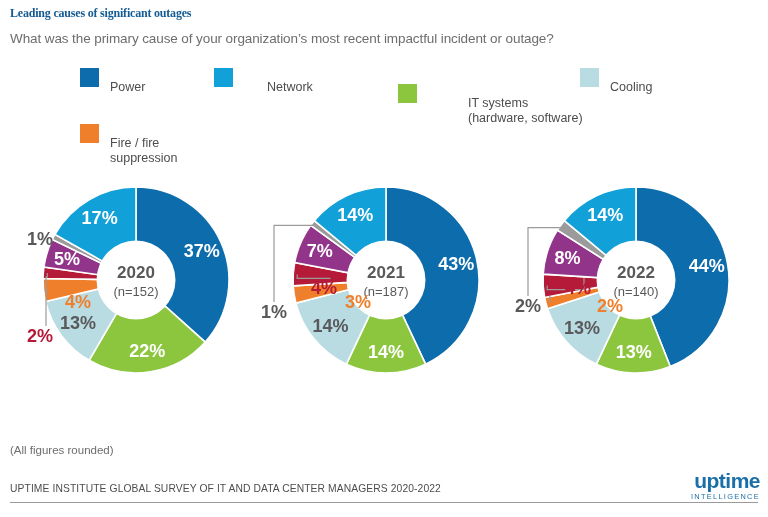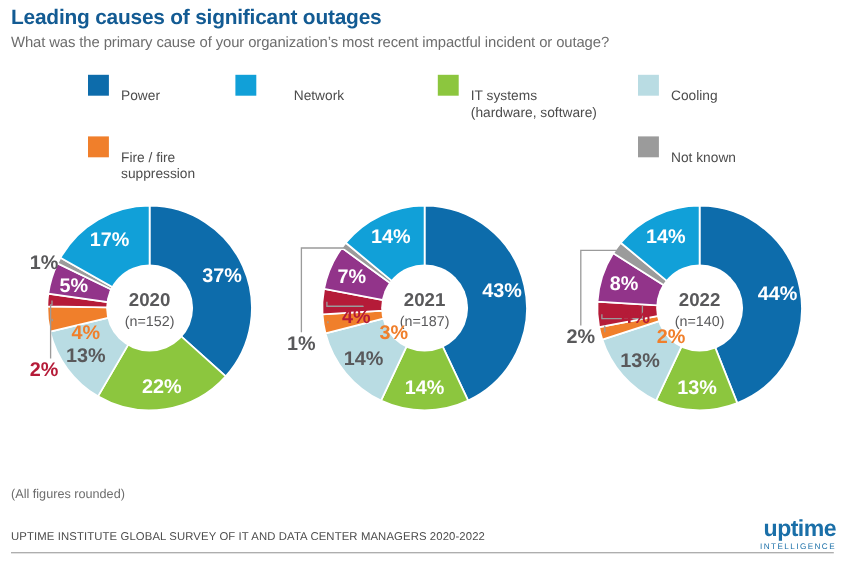--- a/index.html
+++ b/index.html
@@ -14,24 +14,25 @@
     color: #4a4a4a;
     overflow: hidden;
     position: relative;
   }
 
   
   #title {
     position: absolute;
     left: 10px;
     top: 6px;
-    font-size: 19px;
+    font-size: 12px;
     font-weight: bold;
     color: #135b93;
     letter-spacing: -0.2px;
+    font-family: Liberation Serif, serif;
   }
   #subtitle {
     position: absolute;
     left: 10px;
     top: 31px;
     font-size: 13.5px;
     color: #6d6d6d;
     letter-spacing: -0.1px;
   }
 
@@ -153,37 +154,33 @@
 
 <div id="legend">
     <div class="legend-item" style="left: 0px; top: 0px;">
       <span class="legend-swatch" style="background: rgb(13, 108, 171);"></span>
       <span class="legend-label">Power</span>
     </div>
     <div class="legend-item" style="left: 134px; top: 0px; gap: 23px;">
       <span class="legend-swatch" style="background: rgb(17, 160, 216);"></span>
       <span class="legend-label">Network</span>
     </div>
-    <div class="legend-item" style="left: 318px; top: 0px;">
+    <div class="legend-item" style="left: 318px; top: 16px; gap: 40px;">
       <span class="legend-swatch" style="background: rgb(140, 198, 62);"></span>
       <span class="legend-label">IT systems
 (hardware, software)</span>
     </div>
     <div class="legend-item" style="left: 500px; top: 0px;">
       <span class="legend-swatch" style="background: rgb(185, 220, 227);"></span>
       <span class="legend-label">Cooling</span>
     </div>
     <div class="legend-item" style="left: 0px; top: 56px;">
       <span class="legend-swatch" style="background: rgb(240, 127, 43);"></span>
       <span class="legend-label">Fire / fire
 suppression</span>
-    </div>
-    <div class="legend-item" style="left: 500px; top: 56px;">
-      <span class="legend-swatch" style="background: rgb(155, 155, 155);"></span>
-      <span class="legend-label">Not known</span>
     </div>
   </div>
 
 <div id="charts">
     <div class="pie-wrap" style="left: 0px;">
       <svg class="pie-svg" width="256" height="275" viewBox="0 0 256 275">
         <path d="M 136 27 A 93 93 0 0 1 205.2413620825344 182.08569704010227 L 164.29216945307857 145.36834932821384 A 38 38 0 0 0 136 82 Z" fill="#0d6cab" stroke="#ffffff" stroke-width="1.6"></path>
         <path d="M 205.2413620825344 182.08569704010227 A 93 93 0 0 1 89.0830936992765 200.29821855538972 L 116.82965118895169 152.8100247860732 A 38 38 0 0 0 164.29216945307857 145.36834932821384 Z" fill="#8cc63e" stroke="#ffffff" stroke-width="1.6"></path>
         <path d="M 89.0830936992765 200.29821855538972 A 93 93 0 0 1 45.51919602755632 141.4993979566922 L 99.02934891448538 128.78470024036886 A 38 38 0 0 0 116.82965118895169 152.8100247860732 Z" fill="#b9dce3" stroke="#ffffff" stroke-width="1.6"></path>
         <path d="M 45.51919602755632 141.4993979566922 A 93 93 0 0 1 43.01124711680609 118.55368149140737 L 98.00459559611431 119.40903114702667 A 38 38 0 0 0 99.02934891448538 128.78470024036886 Z" fill="#f07f2b" stroke="#ffffff" stroke-width="1.6"></path>

